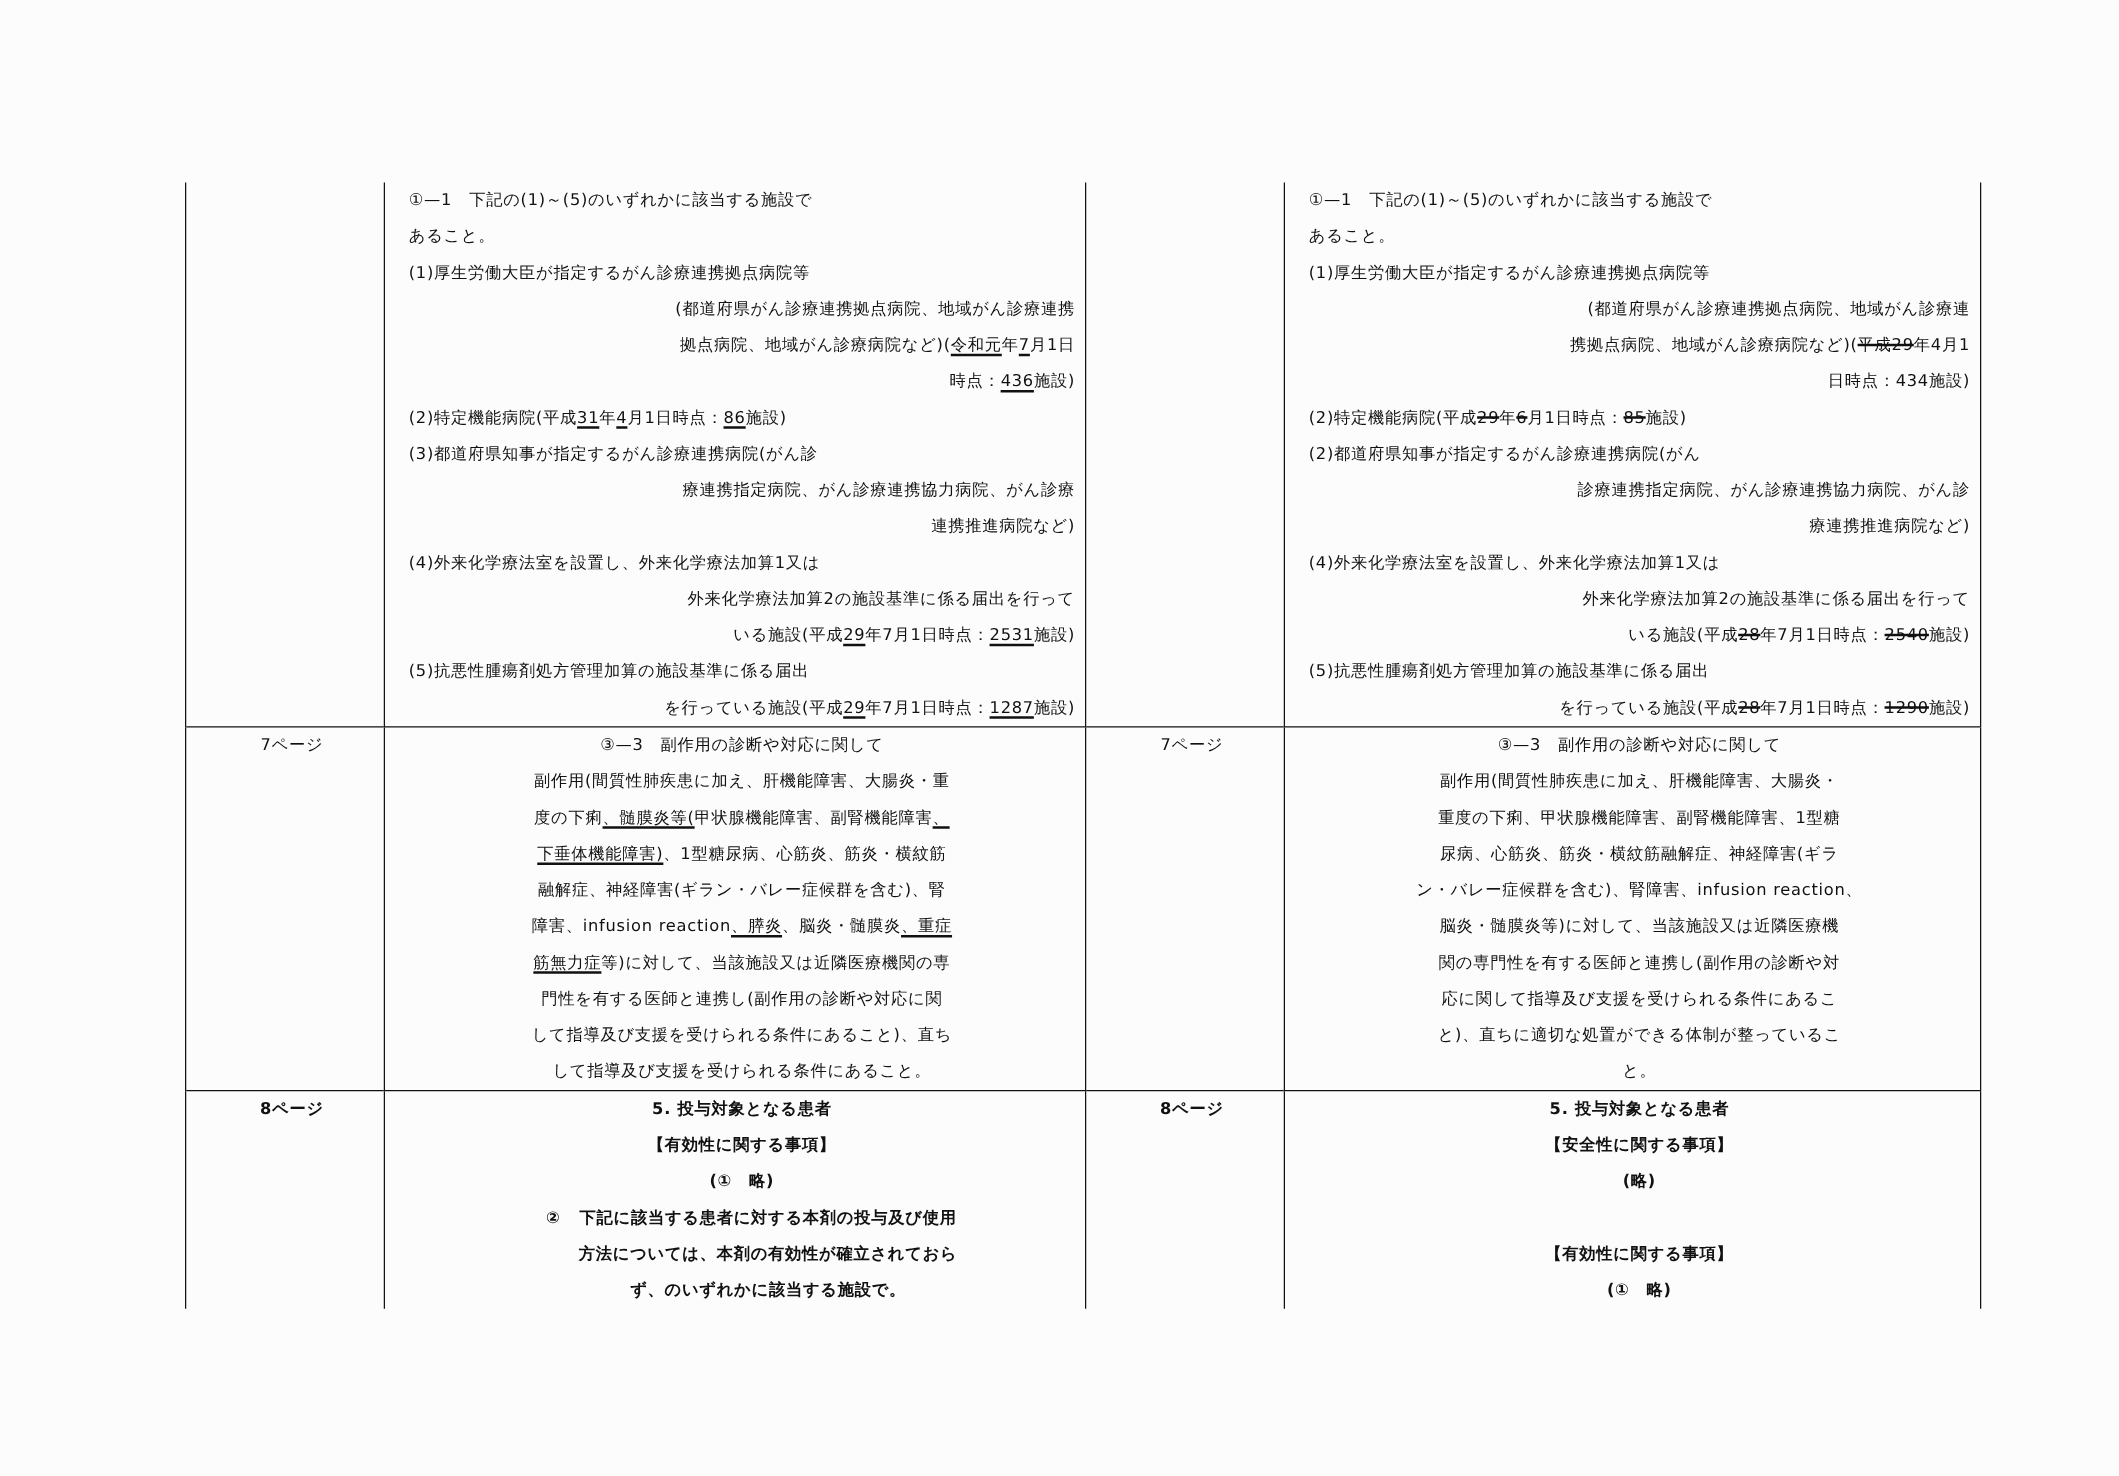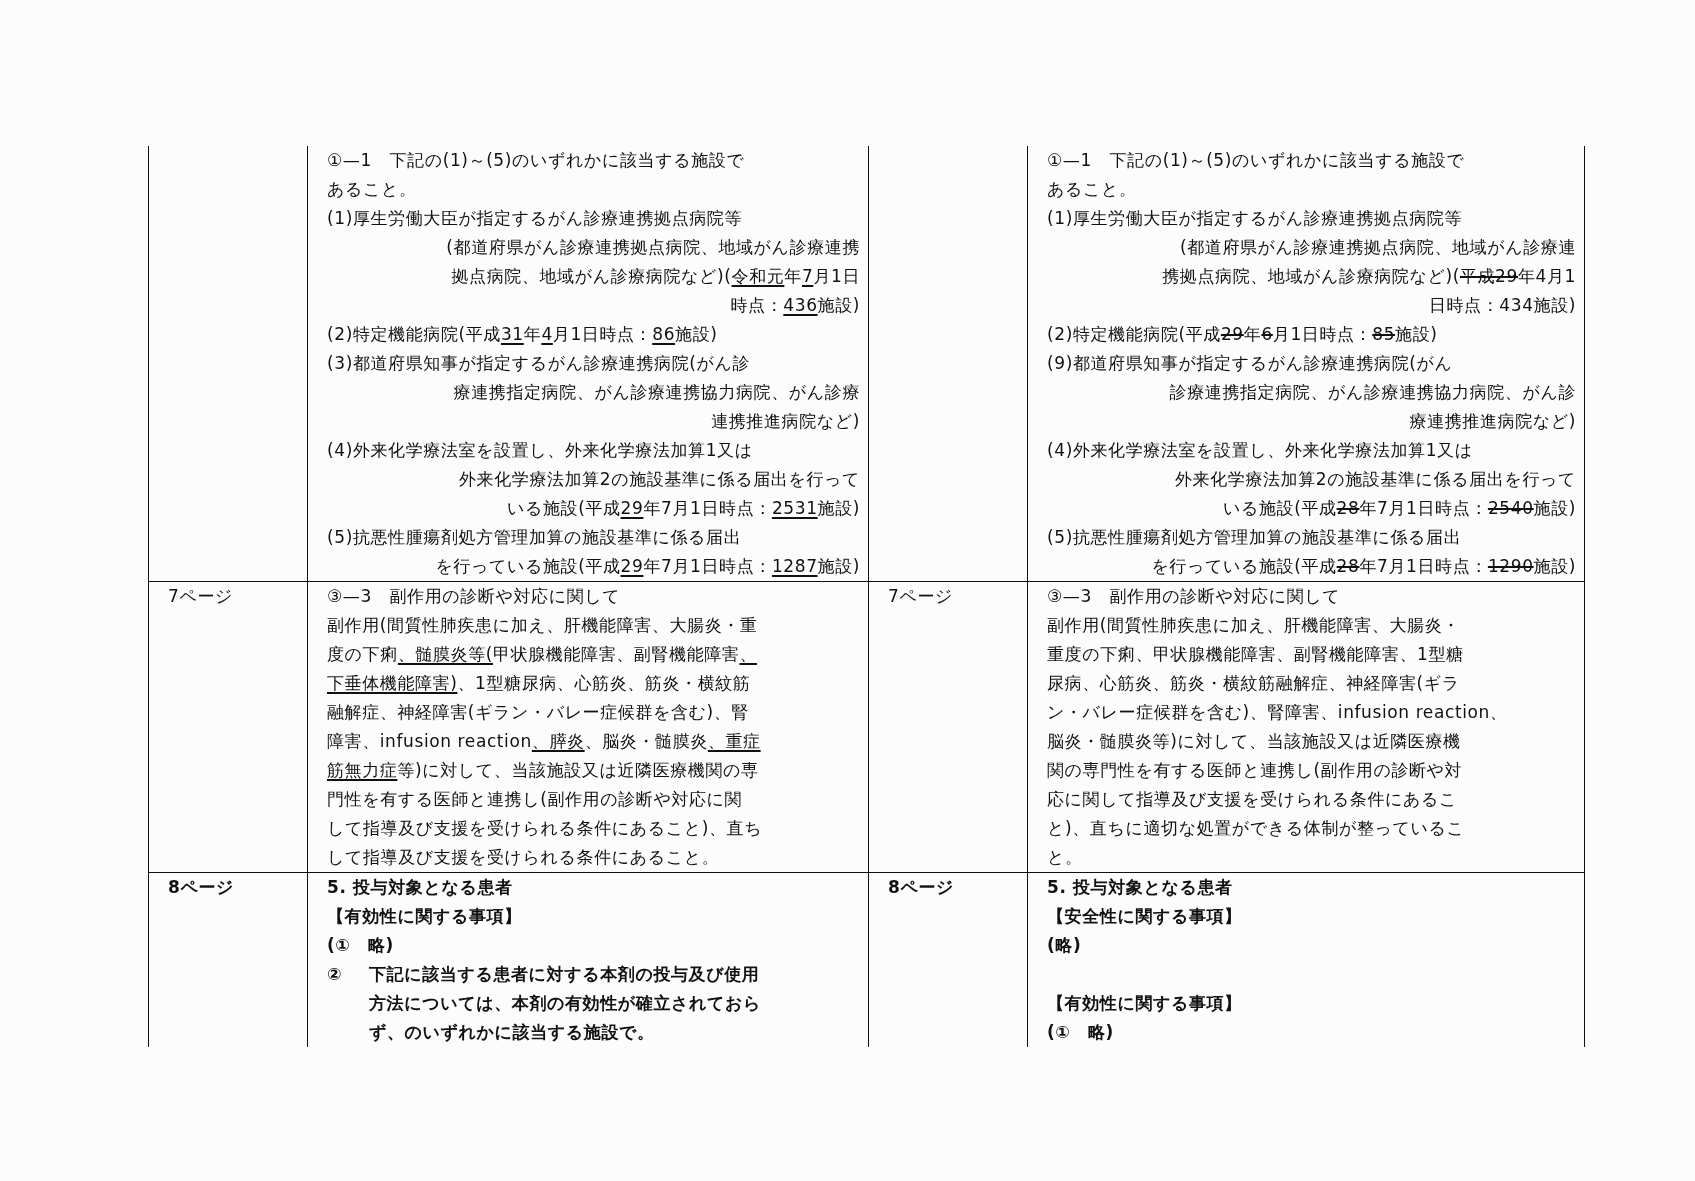--- a/index.html
+++ b/index.html
@@ -7,25 +7,25 @@
     width: 1695px; height: 1181px; position: relative; overflow: hidden;
     font-family: "DejaVu Sans", "Liberation Sans", sans-serif;
     color: #111;
   }
   .doc-table {
     position: absolute; left: 148px; top: 146px;
     border-collapse: collapse; table-layout: fixed;
   }
   .doc-table td {
     vertical-align: top; padding: 0 8px 0 19px;
-    font-size: 17px; line-height: 29px;
+    font-size: 13px; line-height: 29px;
     border-left: 1.5px solid #111; border-right: 1.5px solid #111;
     word-break: break-all; letter-spacing: 0.6px;
   }
-  .doc-table tr + tr td { border-top: 1.5px solid #111; }
+  .doc-table tr + tr td { border-top: 1.5px solid #111; text-align: center; }
   .c-page { width: 131px; }
   .c-text { width: 533px; }
   .c-text-r { width: 529px; }
   .row1 td { height: 435px; padding-top: 0; }
   .row2 td { height: 271px; }
   .row3 td { height: 170px; font-weight: bold; }
   .line { display: block; white-space: nowrap; }
   .ind1 { padding-left: 20px; text-align: right; }
   .ind2 { padding-left: 42px; }
   u { text-decoration: underline; text-decoration-thickness: 2px; text-underline-offset: 3px; }
@@ -59,21 +59,21 @@
     </td>
     <td class="c-page"></td>
     <td class="c-text-r">
       <span class="line">①—1　下記の(1)～(5)のいずれかに該当する施設で</span>
       <span class="line">あること。</span>
       <span class="line">(1)厚生労働大臣が指定するがん診療連携拠点病院等</span>
       <span class="line ind1">(都道府県がん診療連携拠点病院、地域がん診療連</span>
       <span class="line ind1"><span>携拠点病院、地域がん診療病院など)(</span><s>平成29</s><span>年4月1</span></span>
       <span class="line ind1">日時点：434施設)</span>
       <span class="line"><span>(2)特定機能病院(平成</span><s>29</s><span>年</span><s>6</s><span>月1日時点：</span><s>85</s><span>施設)</span></span>
-      <span class="line">(9)都道府県知事が指定するがん診療連携病院(がん</span>
+      <span class="line">(2)都道府県知事が指定するがん診療連携病院(がん</span>
       <span class="line ind1">診療連携指定病院、がん診療連携協力病院、がん診</span>
       <span class="line ind1">療連携推進病院など)</span>
       <span class="line">(4)外来化学療法室を設置し、外来化学療法加算1又は</span>
       <span class="line ind1">外来化学療法加算2の施設基準に係る届出を行って</span>
       <span class="line ind1"><span>いる施設(平成</span><s>28</s><span>年7月1日時点：</span><s>2540</s><span>施設)</span></span>
       <span class="line">(5)抗悪性腫瘍剤処方管理加算の施設基準に係る届出</span>
       <span class="line ind1"><span>を行っている施設(平成</span><s>28</s><span>年7月1日時点：</span><s>1290</s><span>施設)</span></span>
     </td>
   </tr>
 

